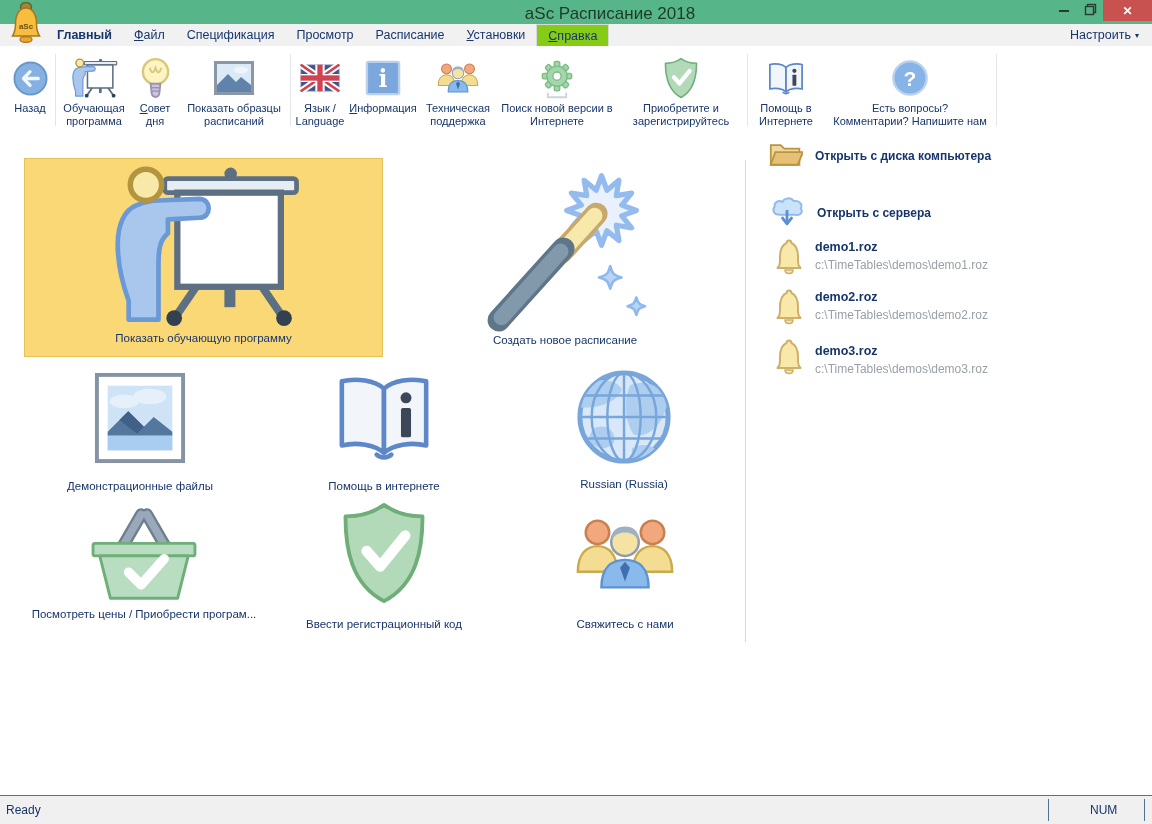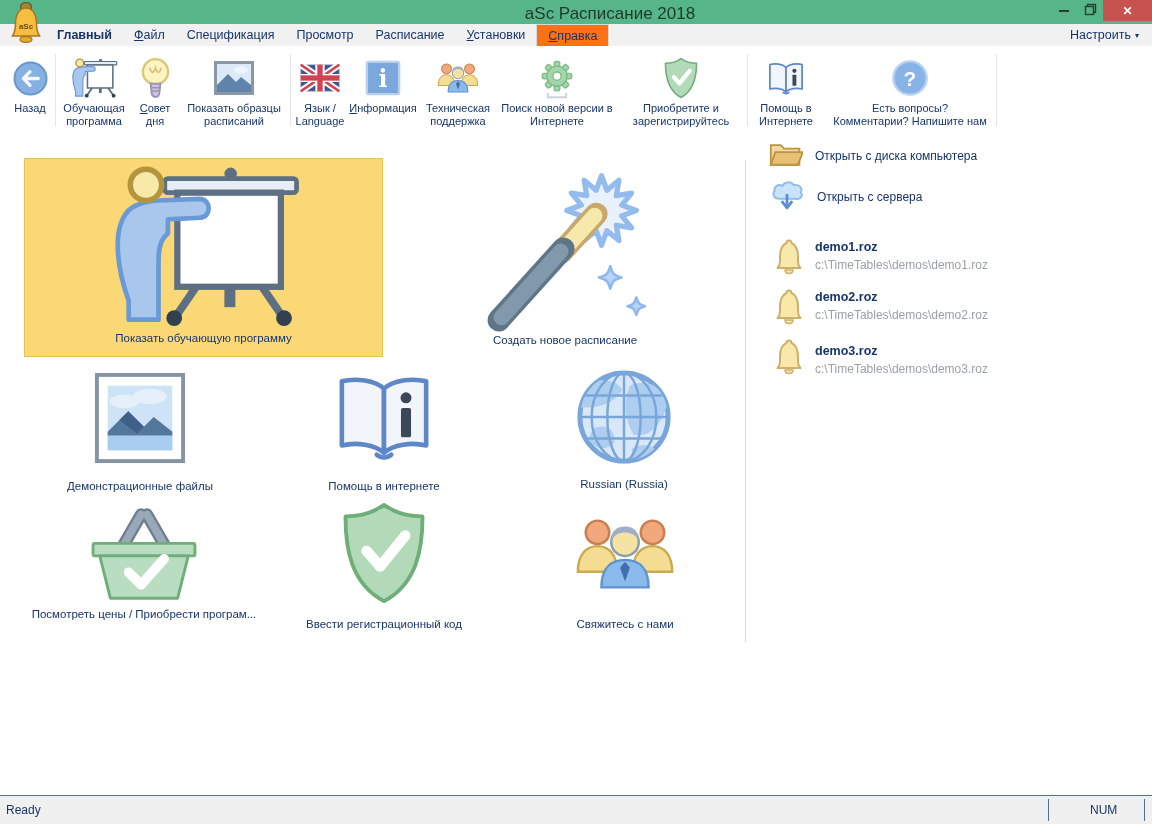--- a/index.html
+++ b/index.html
@@ -15,21 +15,21 @@
   .wb { width:26px; display:flex; align-items:center; justify-content:center; }
   .wb-min .dash { width:10px; height:2px; background:#2c3a31; }
   .wb-close { width:49px; background:#c85250; color:#ffffff; font-size:12px; font-weight:bold; }
   .applogo { position:absolute; left:11px; top:2px; width:30px; height:45px; z-index:7; }
   
   .menubar { position:absolute; left:0; top:24px; width:100%; height:22px; background:#f1f1f2;
              display:flex; align-items:stretch; color:#17356b; font-size:12.5px; box-sizing:border-box;text-align:right; }
   .mspacer { width:46px; }
   .tab { display:flex; align-items:center; padding:0 11px; box-sizing:border-box; }
   .tab--bold { font-weight:bold; }
-  .tab--active { background:#f97316; border:1px solid #d9d9d9; border-bottom:none; }
+  .tab--active { background:#84cc16; border:1px solid #d9d9d9; border-bottom:none; }
   .u { text-decoration:underline; }
   .customize { margin-left:auto; display:flex; align-items:center; gap:4px; padding-right:13px; }
   .caret { font-size:8px; }
   
   .ribbon { position:absolute; left:0; top:47px; width:100%; height:85px; background:#ffffff;
             display:flex; align-items:flex-start; padding-left:5px; box-sizing:border-box; }
   .tbi { display:flex; flex-direction:column; align-items:center; padding-top:9px;
          font-size:11px; line-height:13px; color:#17356b; text-align:center; box-sizing:border-box; }
   .tbi .ic { height:44px; display:flex; align-items:center; justify-content:center; }
   .tbi .lbl { margin-top:2px; }
@@ -38,21 +38,21 @@
   
   .hero { position:absolute; left:24px; top:158px; width:359px; height:199px; background:#fbd876;
           border:1px solid #e6c058; box-sizing:border-box; display:flex; flex-direction:column; align-items:center; }
   .hero .ic { flex:1; display:flex; align-items:flex-end; justify-content:center; }
   .hero .lbl { margin:6px 0 12px 0; font-size:11.5px; color:#17356b; }
   .tile { position:absolute; display:flex; flex-direction:column; align-items:center;
           color:#17356b; font-size:11.5px; text-align:right; }
   .tile .ic { display:flex; align-items:center; justify-content:center; }
   
   .rp-vsep { position:absolute; left:745px; top:160px; width:1px; height:482px; background:#cdd9e6; }
-  .rp-link { position:absolute; display:flex; align-items:center; gap:12px; color:#17356b; font-size:12px; }
+  .rp-link { position:absolute; display:flex; align-items:center; gap:12px; color:#17356b; font-size:12px;font-weight:bold; }
   .rp-file { position:absolute; left:775px; display:flex; gap:12px; }
   .rp-file .meta { padding-top:2px; }
   .rp-file .name { font-weight:bold; color:#17356b; font-size:12.5px; }
   .rp-file .path { color:#9aa0a8; font-size:12px; margin-top:4px; }
   
   .statusbar { position:absolute; left:0; bottom:0; width:100%; height:29px; background:#f0f0f0;
                border-top:1px solid #52708f; box-sizing:border-box; color:#17356b; font-size:12px; }
   .st-left { position:absolute; left:6px; top:7px; }
   .st-sep1 { position:absolute; left:1048px; top:3px; height:22px; width:1px; background:#52708f; }
   .st-num { position:absolute; left:1090px; top:7px; }
@@ -414,21 +414,21 @@
 <div class="rp-link" style="left:769px; top:140px;">
   <span>
     <svg width="34" height="28" viewBox="0 0 38 30">
       <path d="M2,5 L13,5 L17,9 L34,9 L34,27 L2,27 Z" fill="#eed9a2" stroke="#bb9440" stroke-width="2"></path>
       <path d="M7,13 L38,13 L32,27 L2,27 Z" fill="#e7c076" stroke="#bb9440" stroke-width="2"></path>
     </svg>
   </span>
   <span>Открыть с диска компьютера</span>
 </div>
 
-<div class="rp-link" style="left:769px; top:178px;">
+<div class="rp-link" style="left:769px; top:194px;">
   <span>
     <svg width="36" height="34" viewBox="0 0 38 34">
       <path d="M11,21 C5,21 3,16 6,12.5 C5,8 10,5 14,7.5 C16,3 23,2 26,6.5 C32,5.5 36,10 33.5,14.5 C36.5,18 33,22 28,21 Z" fill="#cbe3f8" stroke="#90bcec" stroke-width="2"></path>
       <line x1="19" y1="16" x2="19" y2="28" stroke="#5b8fd4" stroke-width="3"></line>
       <path d="M13.5,23.5 L19,30.5 L24.5,23.5" fill="none" stroke="#5b8fd4" stroke-width="3" stroke-linejoin="round"></path>
     </svg>
   </span>
   <span>Открыть с сервера</span>
 </div>
 

